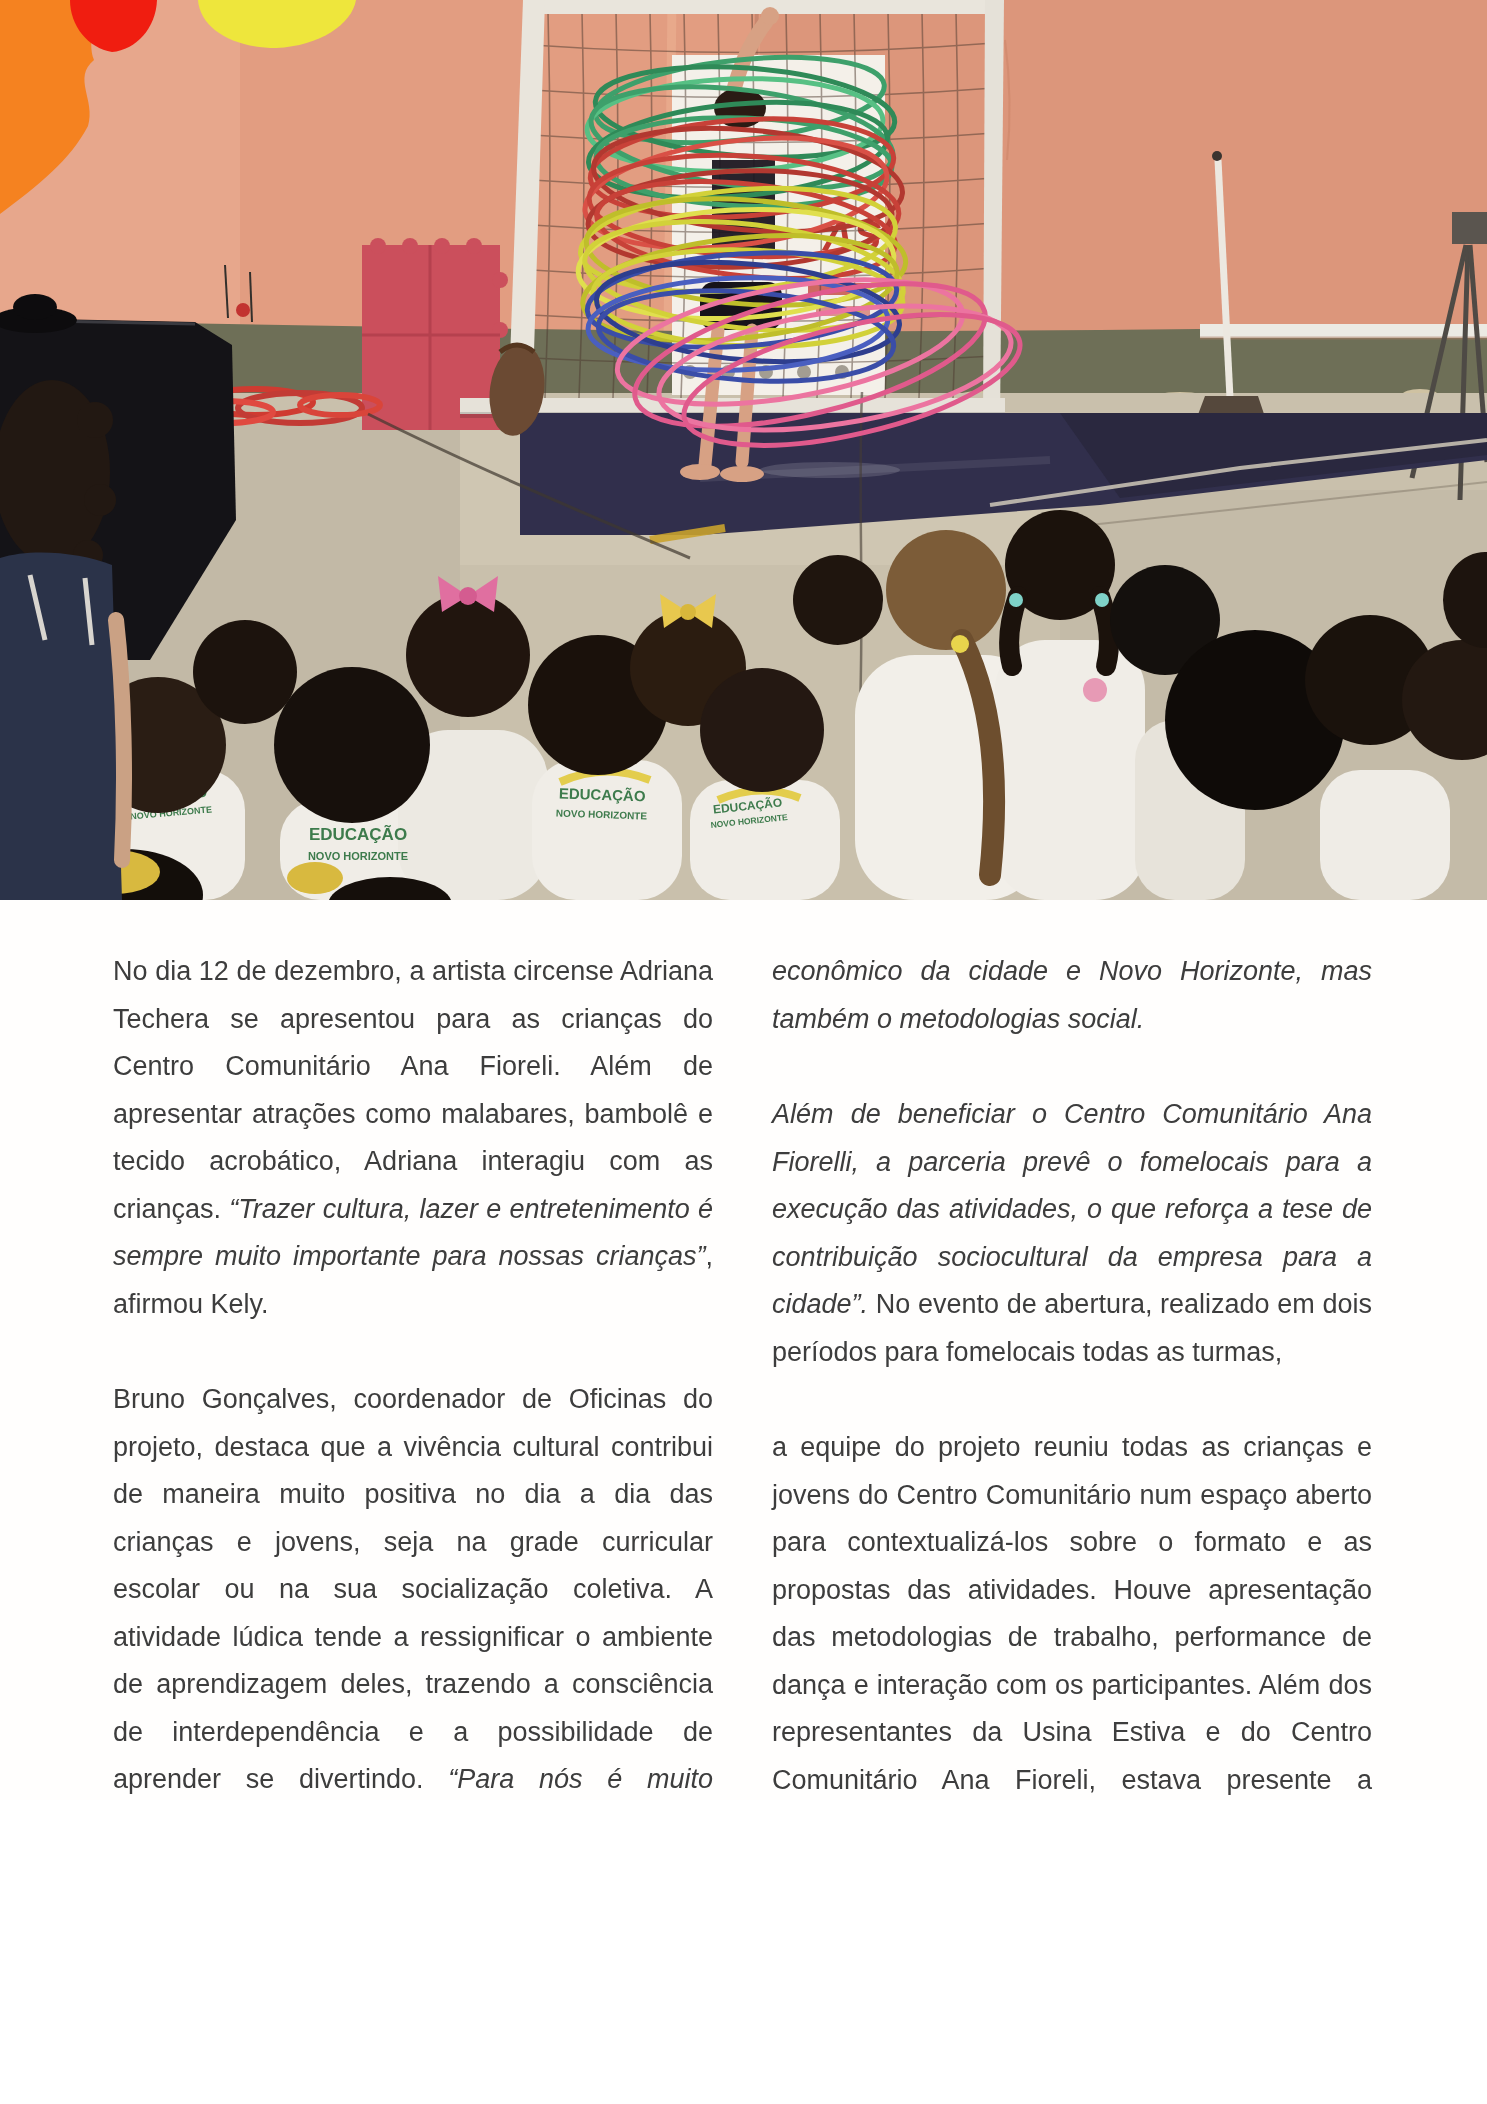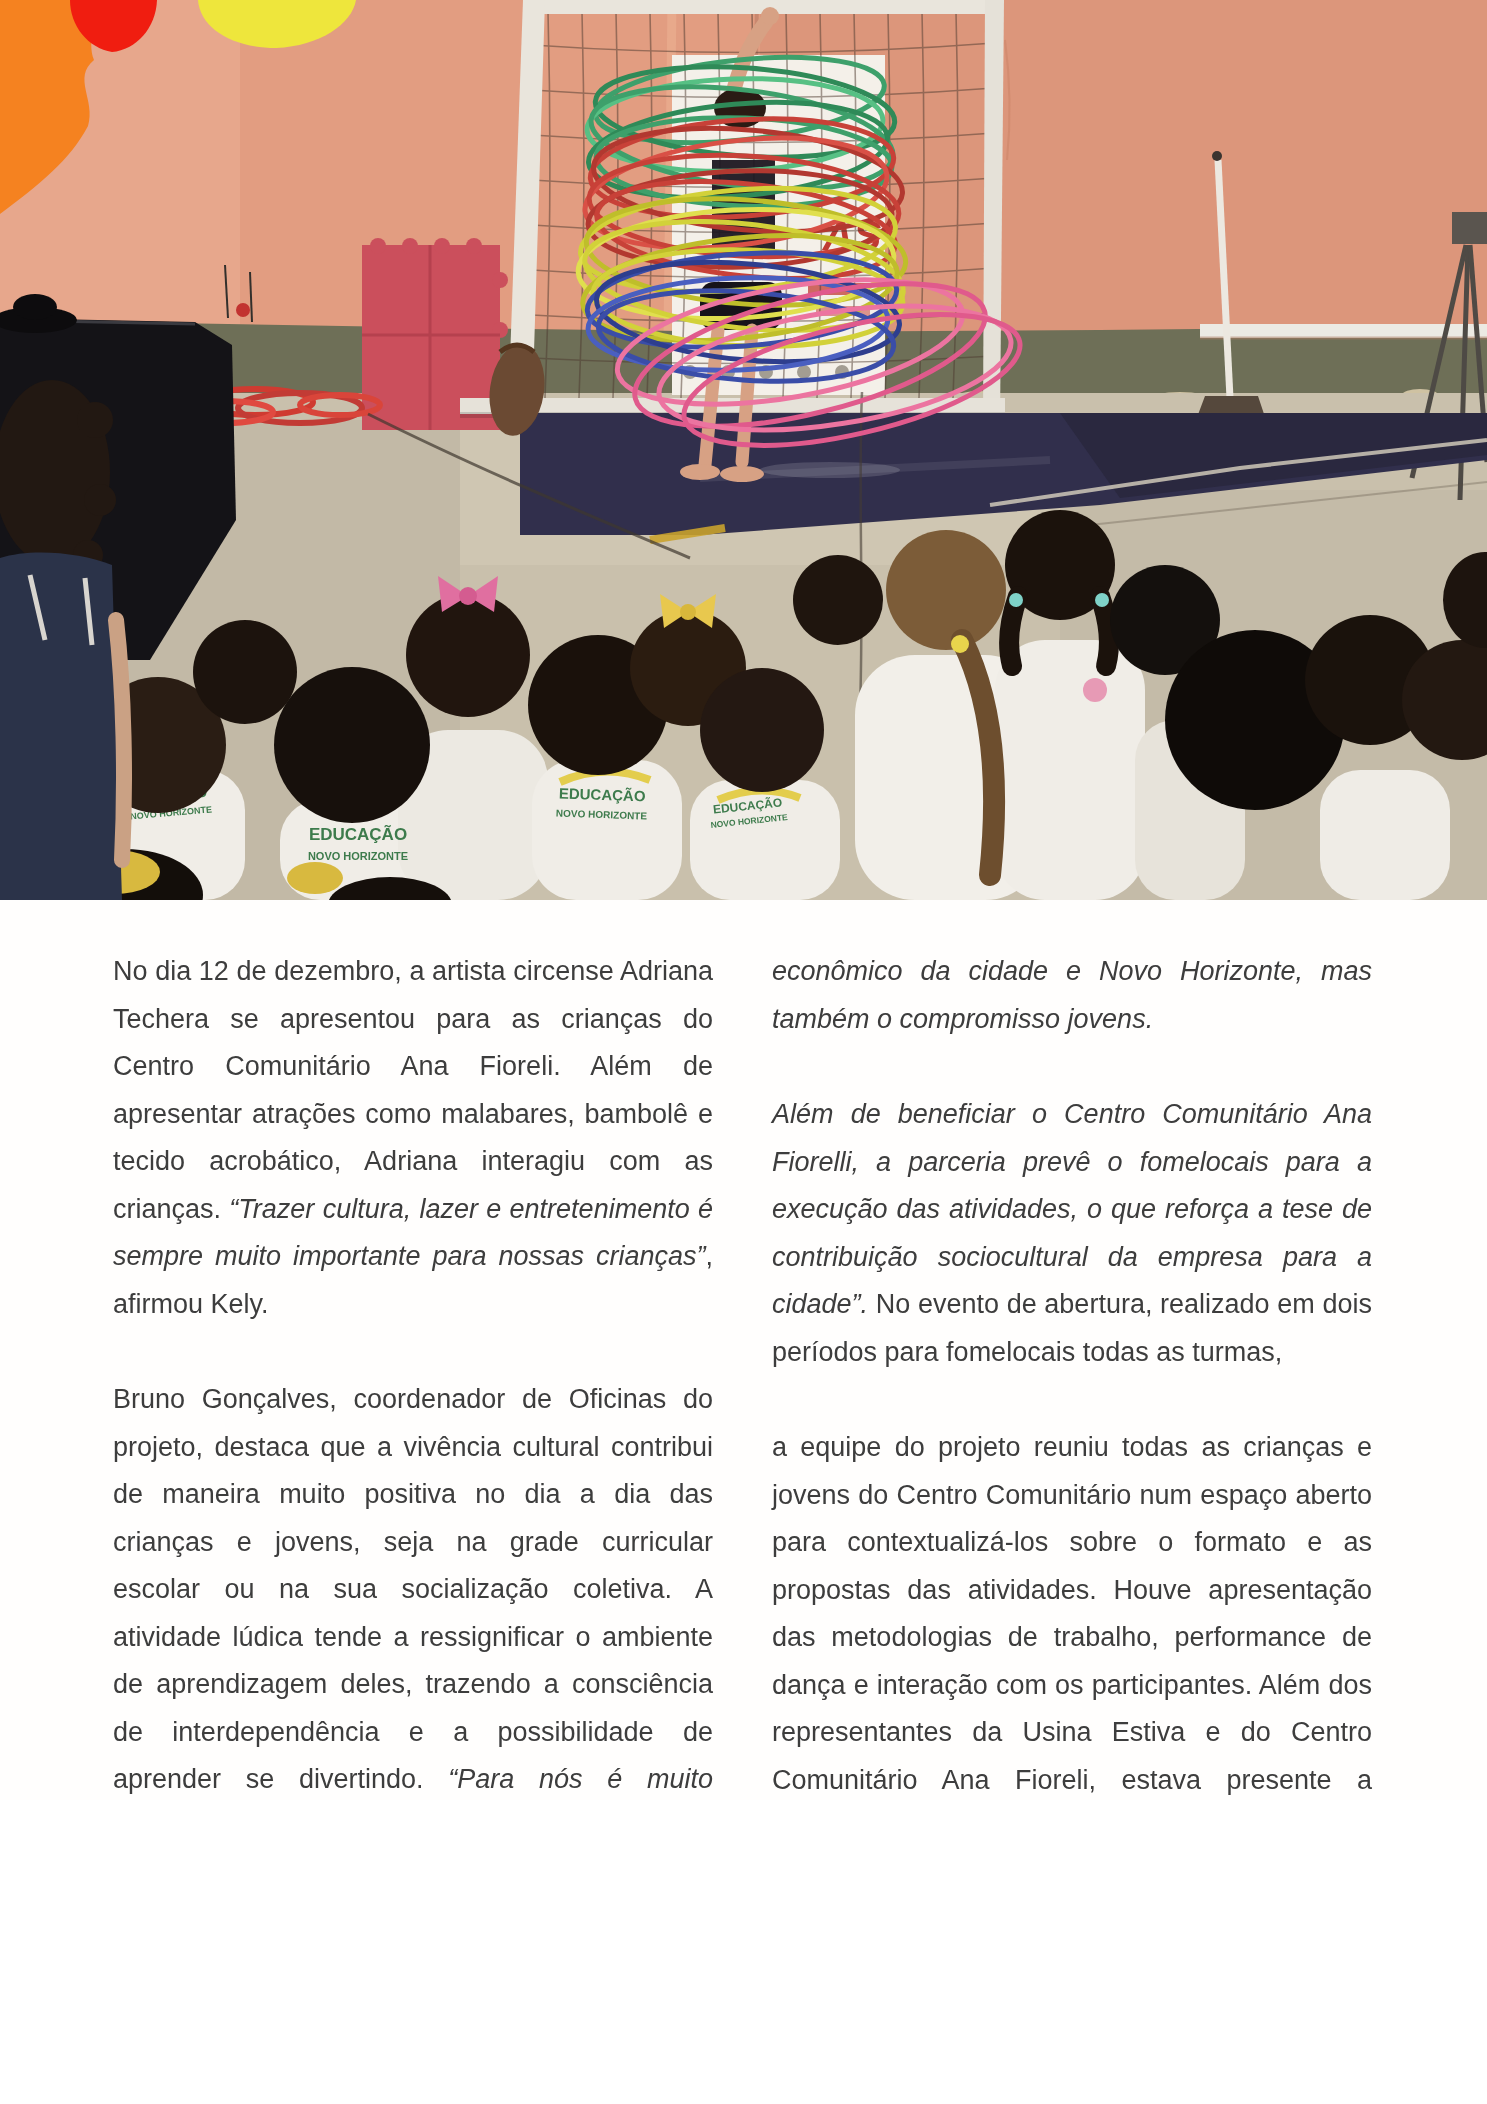--- a/index.html
+++ b/index.html
@@ -321,21 +321,21 @@
     <path d="M0,8 C38,10 72,26 106,36 C96,62 118,88 120,118 C108,152 78,172 44,184 L0,184 Z" fill="#ee2418"></path>
     <ellipse cx="150" cy="214" rx="102" ry="66" fill="#f5861f"></ellipse>
   </svg>
 
   <div class="col col-left">
     <p><span>No dia 12 de dezembro, a artista circense Adriana Techera se apresentou para as crianças do Centro Comunitário Ana Fioreli. Além de apresentar atrações como malabares, bambolê e tecido acrobático, Adriana interagiu com as crianças. </span><em>“Trazer cultura, lazer e entretenimento é sempre muito importante para nossas crianças”</em><span>, afirmou Kely.</span></p>
     <p><span>Bruno Gonçalves, coordenador de Oficinas do projeto, destaca que a vivência cultural contribui de maneira muito positiva no dia a dia das crianças e jovens, seja na grade curricular escolar ou na sua socialização coletiva. A atividade lúdica tende a ressignificar o ambiente de aprendizagem deles, trazendo a consciência de interdependência e a possibilidade de aprender se divertindo. </span><em>“Para nós é muito importante contarmos com a parceria de nto a artistas empresas como a Usina São José Estiva, que é engajada não só no aspecto</em></p>
   </div>
 
   <div class="col col-right">
-    <p><em>econômico da cidade e Novo Horizonte, mas também o compromisso jovens.</em></p>
+    <p><em>econômico da cidade e Novo Horizonte, mas também o metodologias social.</em></p>
     <p><em>Além de beneficiar o Centro Comunitário Ana Fiorelli, a parceria prevê o fomelocais para a execução das atividades, o que reforça a tese de contribuição sociocultural da empresa para a cidade”. </em><span>No evento de abertura, realizado em dois períodos para fomelocais todas as turmas,</span></p>
     <p><span>a equipe do projeto reuniu todas as crianças e jovens do Centro Comunitário num espaço aberto para contextualizá-los sobre o formato e as propostas das atividades. Houve apresentação das metodologias de trabalho, performance de dança e interação com os participantes. Além dos representantes da Usina Estiva e do Centro Comunitário Ana Fioreli, estava presente a assistente social Bruna Camargo, representando a Diretoria Municipal de Desenvolvimento Social.</span></p>
   </div>
 
   <div class="footer">
     <div class="rule-row">
       <div class="rule"></div>
       <span class="pagenum">15</span>
     </div>
   </div>

